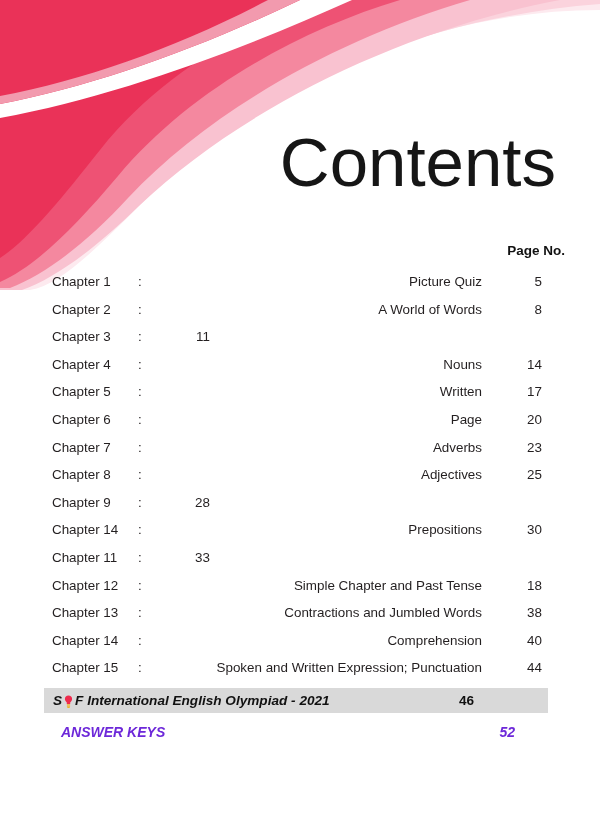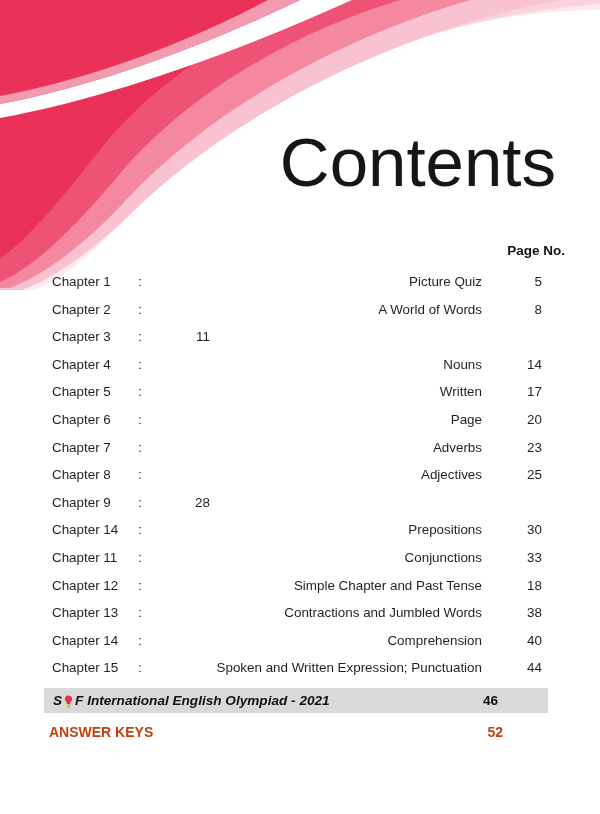--- a/index.html
+++ b/index.html
@@ -104,47 +104,48 @@
     font-style: italic;
   }
   .olympiad .olabel {
     padding-left: 9px;
     display: flex;
     align-items: center;
     gap: 1px;
   }
   .olympiad .opage {
     margin-left: auto;
-    padding-right: 50px;
+    padding-right: 74px;
     font-style: normal;
     text-align: center;
   }
   .sof-s, .sof-f {
     font-weight: 700;
     font-style: italic;
   }
   .sof-mark {
     display: inline-block;
     width: 11px;
     height: 13px;
     position: relative;
     top: 1px;
   }
 
   
   .answerkeys {
     position: absolute;
-    left: 49px;
+    left: 61px;
     top: 724px;
     width: 495px;
     display: flex;
     align-items: baseline;
     font-size: 14px;
     font-weight: 700;
-    color: #c2410c;
+    color: #6d28d9;
+    font-style: italic;
   }
   .answerkeys .akpage {
     margin-left: auto;
     padding-right: 41px;
     text-align: right;
   }
 </style>
 </head>
 <body>
 
@@ -240,21 +241,20 @@
     <div class="toc-row">
       <span class="ch">Chapter 14</span>
       <span class="colon">:</span>
       <span class="tt">Prepositions</span>
       <span class="pg">30</span>
     </div>
 
     <div class="toc-row">
       <span class="ch">Chapter 11</span>
       <span class="colon">:</span>
-      <span class="tt">Conjunctions</span>
       <span class="pg">33</span>
     </div>
 
     <div class="toc-row">
       <span class="ch">Chapter 12</span>
       <span class="colon">:</span>
       <span class="tt">Simple Chapter and Past Tense</span>
       <span class="pg">18</span>
     </div>
 

